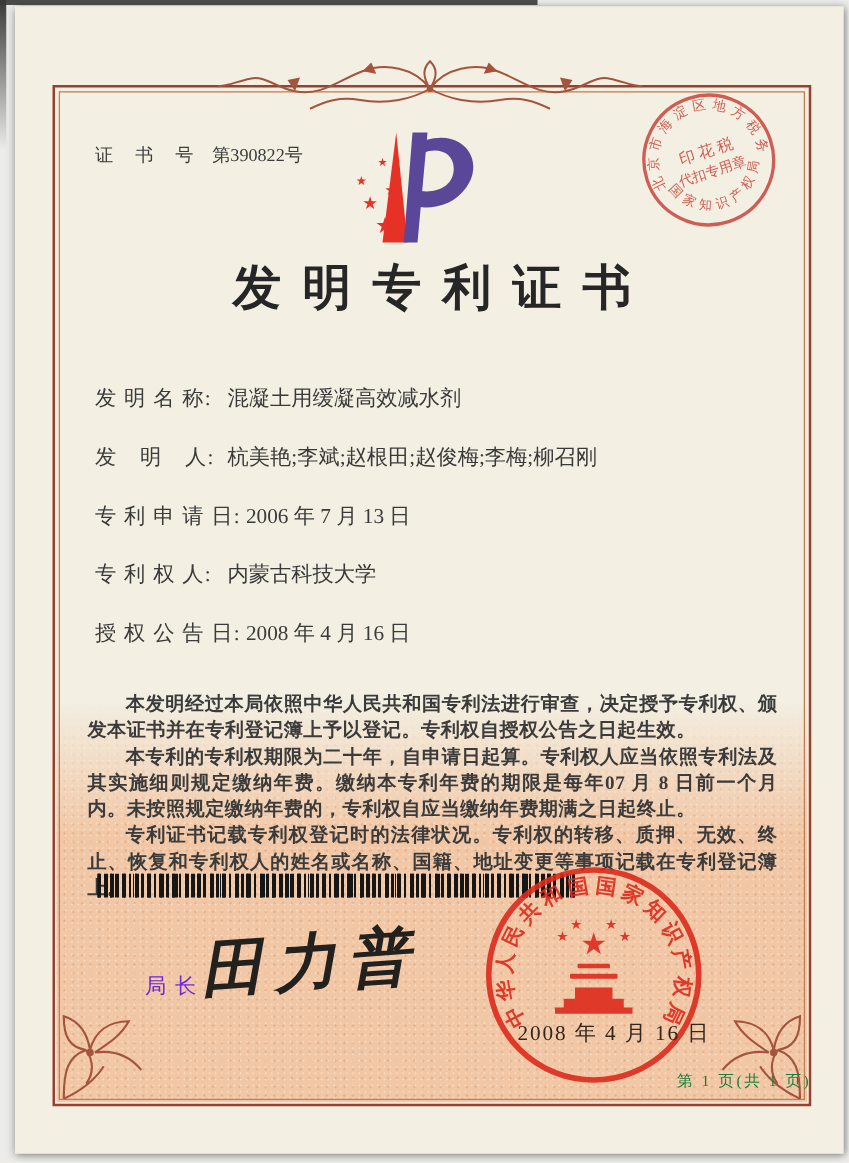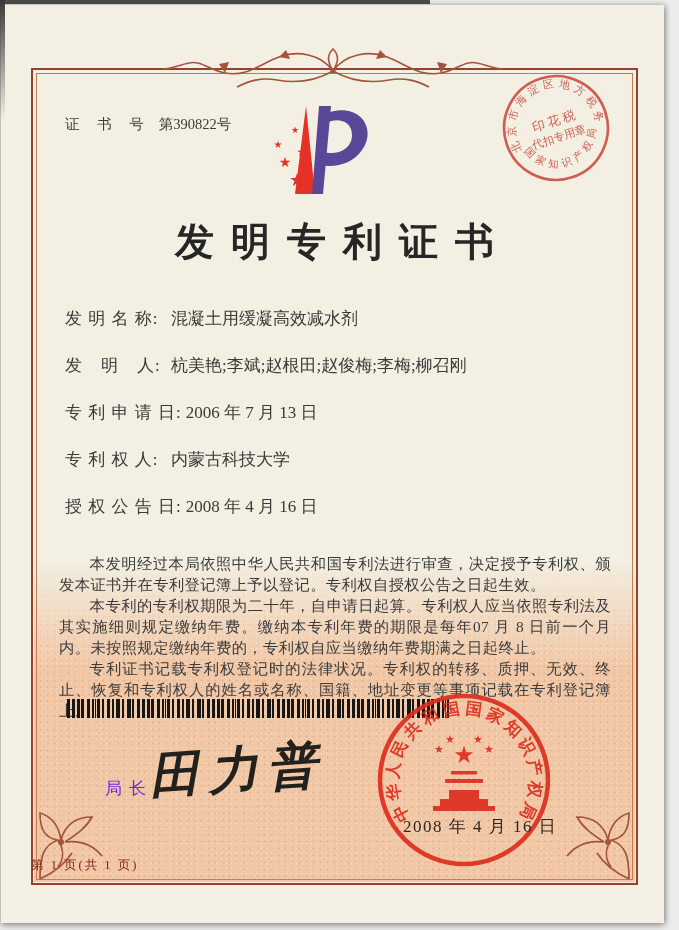--- a/index.html
+++ b/index.html
@@ -6,21 +6,21 @@
   body{
     width:679px;height:930px;overflow:hidden;
     background:#ececea;
     font-family:"Liberation Serif", serif;
     position:relative;
   }
   .scan{position:absolute;left:0;top:0;width:679px;height:930px;}
   .edge-top{position:absolute;left:0;top:0;width:430px;height:4px;background:#2e2e2c;opacity:.85;z-index:9;}
   .edge-left{position:absolute;left:0;top:0;width:5px;height:120px;background:linear-gradient(to bottom,#3a3a38,rgba(58,58,56,0));z-index:9;}
   .paper{
-    position:absolute;left:1px;top:5px;width:663px;height:918px;
+    position:absolute;left:12px;top:5px;width:663px;height:918px;
     background:#f3efe2;
     box-shadow:0 2px 7px rgba(0,0,0,.38), 2px 0 5px rgba(0,0,0,.18);
   }
   
   .pink-zone{
     position:absolute;left:33px;right:29px;top:556px;bottom:41px;
     background-color:#f1c7a5;
     background-image:
       radial-gradient(rgba(255,255,255,.5) 18%, rgba(255,255,255,0) 22%),
       radial-gradient(rgba(198,118,78,.28) 18%, rgba(198,118,78,0) 22%);
@@ -45,56 +45,56 @@
   .corner-ornament.br{right:29px;bottom:40px;transform:scaleX(-1);}
   
   .cert-no{position:absolute;left:64px;top:110px;z-index:4;font-size:14.5px;color:#3c3c3c;}
   .cert-no .lbl{letter-spacing:7px;margin-right:8px;}
   
   .logo{position:absolute;left:258px;top:98px;width:118px;height:96px;z-index:4;}
   
   .tax-stamp{position:absolute;left:494px;top:62px;width:122px;height:122px;z-index:5;transform:rotate(-18deg);}
   
   .title{
-    position:absolute;left:30px;right:26px;top:198px;margin:12px;z-index:4;
+    position:absolute;left:30px;right:26px;top:198px;margin:0;z-index:4;
     text-align:center;font-size:39px;font-weight:bold;color:#262626;
     letter-spacing:17px;text-indent:17px;
   }
   
   .fields{position:absolute;left:64px;top:284px;right:66px;z-index:4;color:#3a3a3a;}
   .frow{margin-bottom:25px;font-size:17px;line-height:22px;white-space:nowrap;margin-top:19px;}
   .flabel{display:inline-block;min-width:102px;letter-spacing:1px;}
   .fvalue{margin-left:4px;}
   
   .body-text{
     position:absolute;left:58px;top:548px;width:552px;z-index:4;
     font-size:15.3px;line-height:21px;color:#3b3b3b;letter-spacing:.4px;
     text-align:justify;
   }
-  .body-text p{margin:0;text-indent:2em;}
+  .body-text p{margin:0;text-indent:2em;font-weight:bold;}
   
   .barcode{
     position:absolute;left:66px;top:694px;width:382px;height:19px;z-index:4;
     background:
       repeating-linear-gradient(90deg,#161616 0 2px,rgba(0,0,0,0) 2px 5px),
       repeating-linear-gradient(90deg,#161616 0 3px,rgba(0,0,0,0) 3px 10px),
       repeating-linear-gradient(90deg,#161616 0 1px,rgba(0,0,0,0) 1px 7px);
   }
   
   .sig-label{position:absolute;left:104px;top:772px;z-index:4;font-size:17px;letter-spacing:7px;color:#6d28d9;}
   .sig-name{
     position:absolute;left:148px;top:732px;z-index:4;
     font-size:50px;font-weight:bold;font-style:italic;color:#23211e;
     transform:rotate(-4deg);letter-spacing:9px;
   }
   
   .seal{position:absolute;left:372px;top:684px;width:182px;height:182px;z-index:4;}
   .seal-date{position:absolute;left:402px;top:810px;z-index:5;font-size:17px;letter-spacing:1.5px;color:#33261d;}
   
-  .footer{position:absolute;left:30px;right:26px;top:852px;z-index:5;text-align:left;font-size:12.5px;letter-spacing:2px;color:#7f1d1d;}
+  .footer{position:absolute;left:30px;right:26px;top:852px;z-index:5;text-align:right;font-size:12.5px;letter-spacing:2px;color:#15803d;}
 </style>
 </head>
 <body>
 
 <div class="scan">
   <div class="edge-top"></div>
   <div class="edge-left"></div>
 
   <div class="paper">
 

